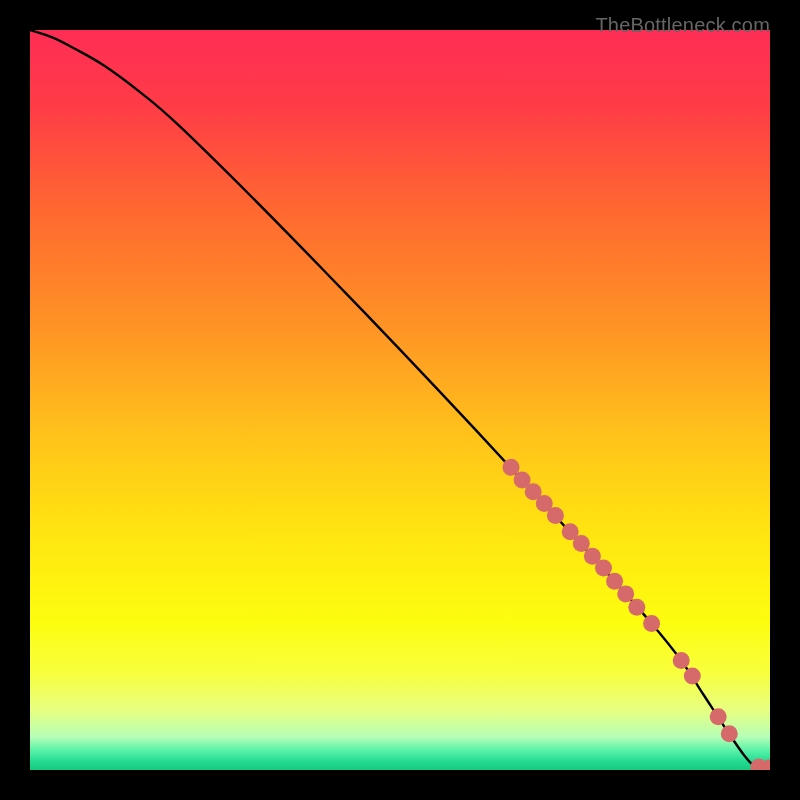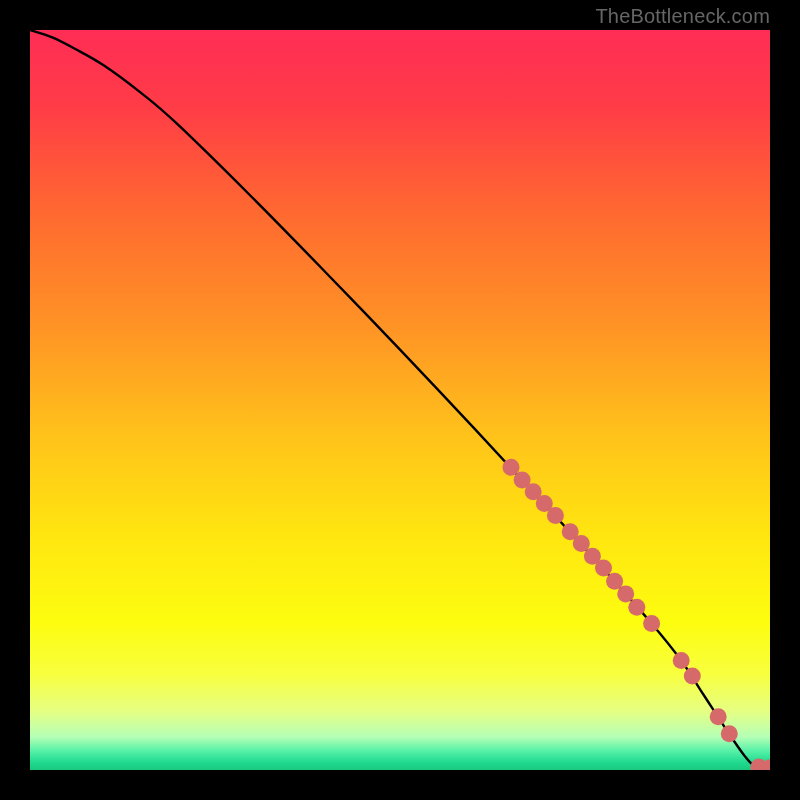--- a/index.html
+++ b/index.html
@@ -23,21 +23,21 @@
     top: 30px;
     width: 740px;
     height: 740px;
   }
   .gradient-bg {
     position: absolute;
     inset: 0;
   }
   .watermark {
     position: absolute;
-    top: 5px;
+    top: 14px;
     right: 30px;
     color: #666;
     font-size: 20px;
     font-weight: 500;
     letter-spacing: 0.2px;
     z-index: 5;
   }
   svg.curve {
     position: absolute;
     inset: 0;

